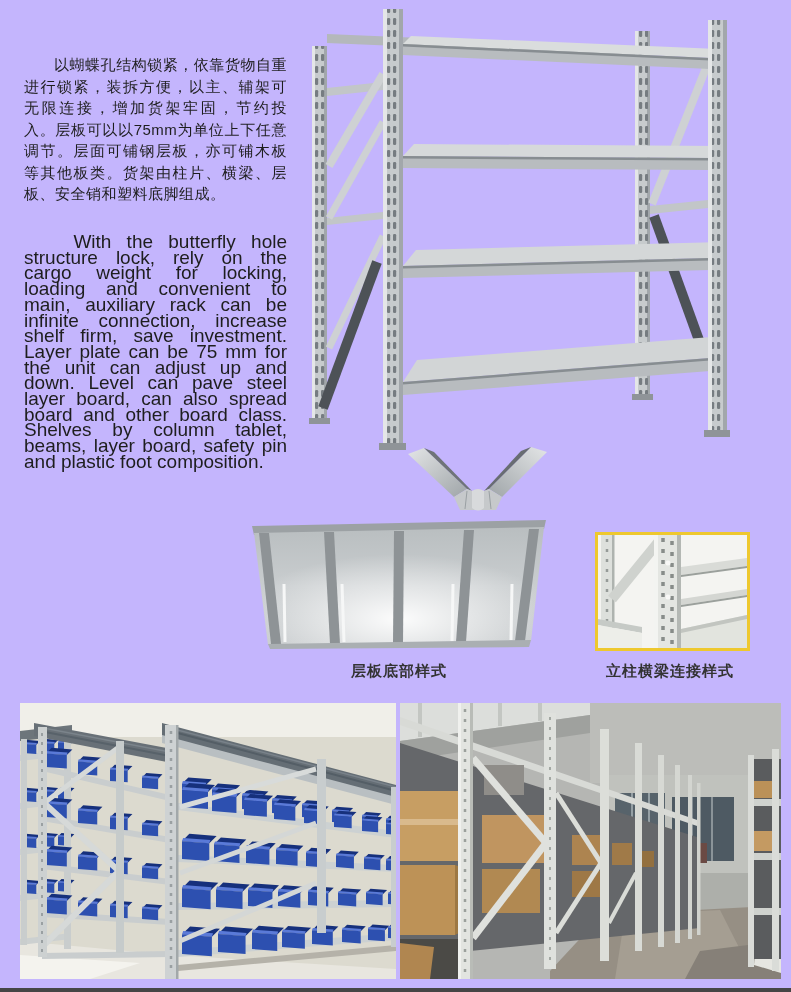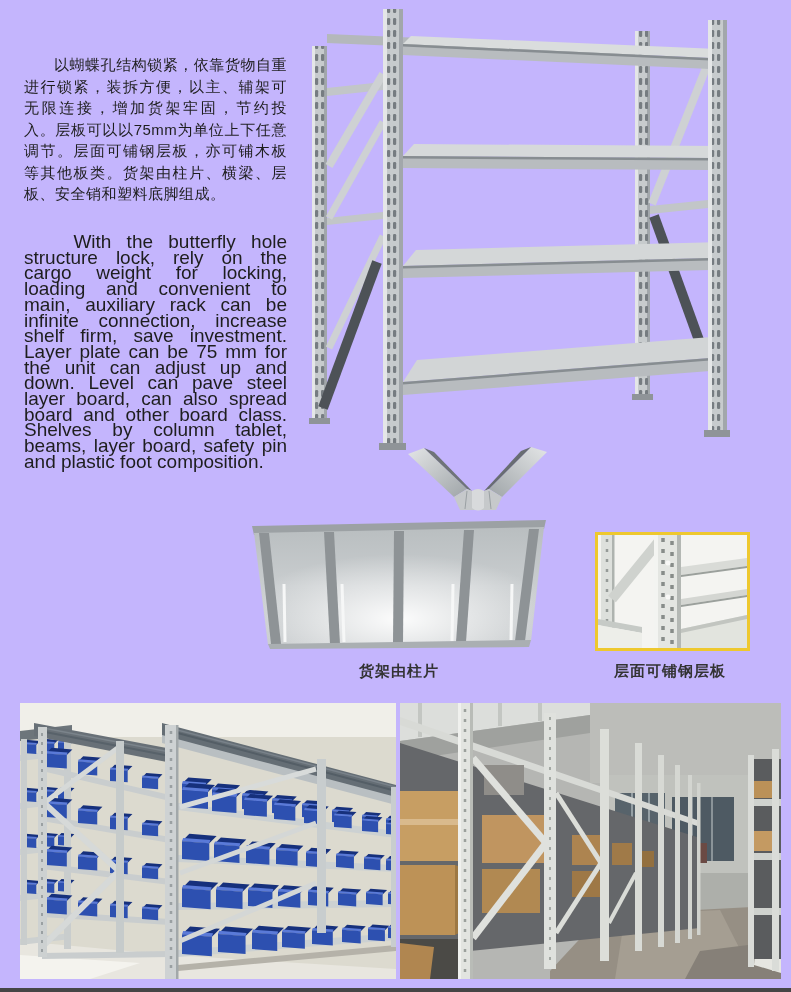--- a/index.html
+++ b/index.html
@@ -164,22 +164,22 @@
       <rect x="56" y="0" width="27" height="113" fill="#e4e6e2"></rect>
       <rect x="56" y="0" width="4" height="113" fill="#f3f4f1"></rect>
       <rect x="79" y="0" width="4" height="113" fill="#b4b8b4"></rect>
       <line x1="65" y1="3" x2="65" y2="111" stroke="#878c89" stroke-width="3.5" stroke-dasharray="4 7"></line>
       <line x1="74" y1="6" x2="74" y2="111" stroke="#878c89" stroke-width="3.5" stroke-dasharray="4 7"></line>
       <circle cx="70" cy="28" r="2.5" fill="#f8f8f6"></circle>
       <circle cx="70" cy="62" r="2.5" fill="#f8f8f6"></circle>
     </svg>
   </div>
 
-  <div class="abs caption" style="left:252px;top:662px;width:294px">货架由柱片</div>
-  <div class="abs caption" style="left:580px;top:662px;width:180px">层面可铺钢层板</div>
+  <div class="abs caption" style="left:252px;top:662px;width:294px">层板底部样式</div>
+  <div class="abs caption" style="left:580px;top:662px;width:180px">立柱横梁连接样式</div>
 
   <svg class="abs photo" style="left:20px;top:703px" width="376" height="276" viewBox="0 0 376 276">
     <defs>
       <g id="bn">
         <polygon points="0,0 26,2 26,-15 0,-17" fill="#2d50b0"></polygon>
         <polygon points="0,-17 26,-15 33,-22 7,-24" fill="#16307c"></polygon>
         <polygon points="0,-17 26,-15 27,-18 1,-20" fill="#5a7ad8"></polygon>
       </g>
     </defs>
     <rect width="376" height="276" fill="#dcdacf"></rect>

